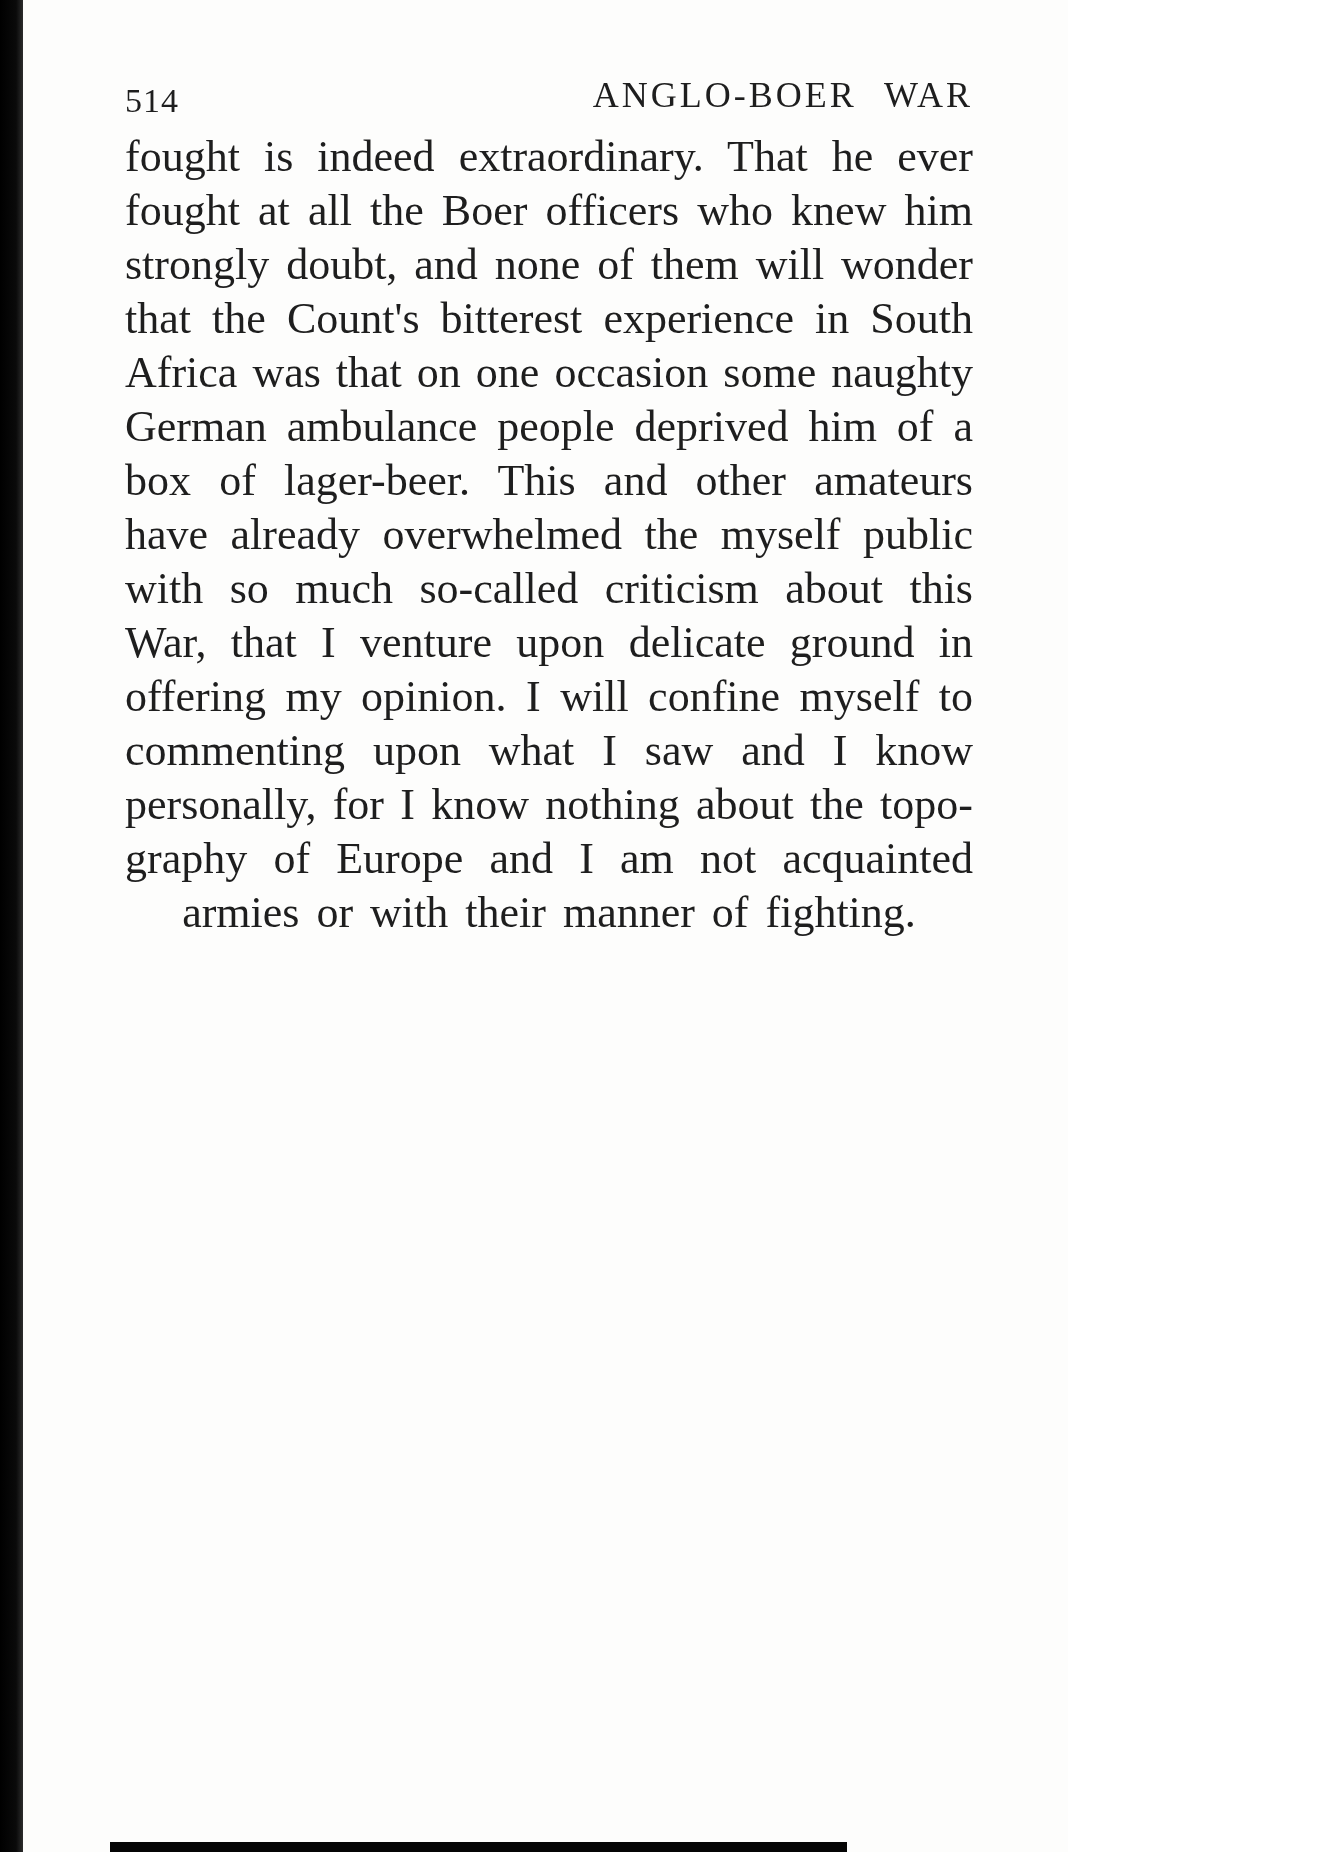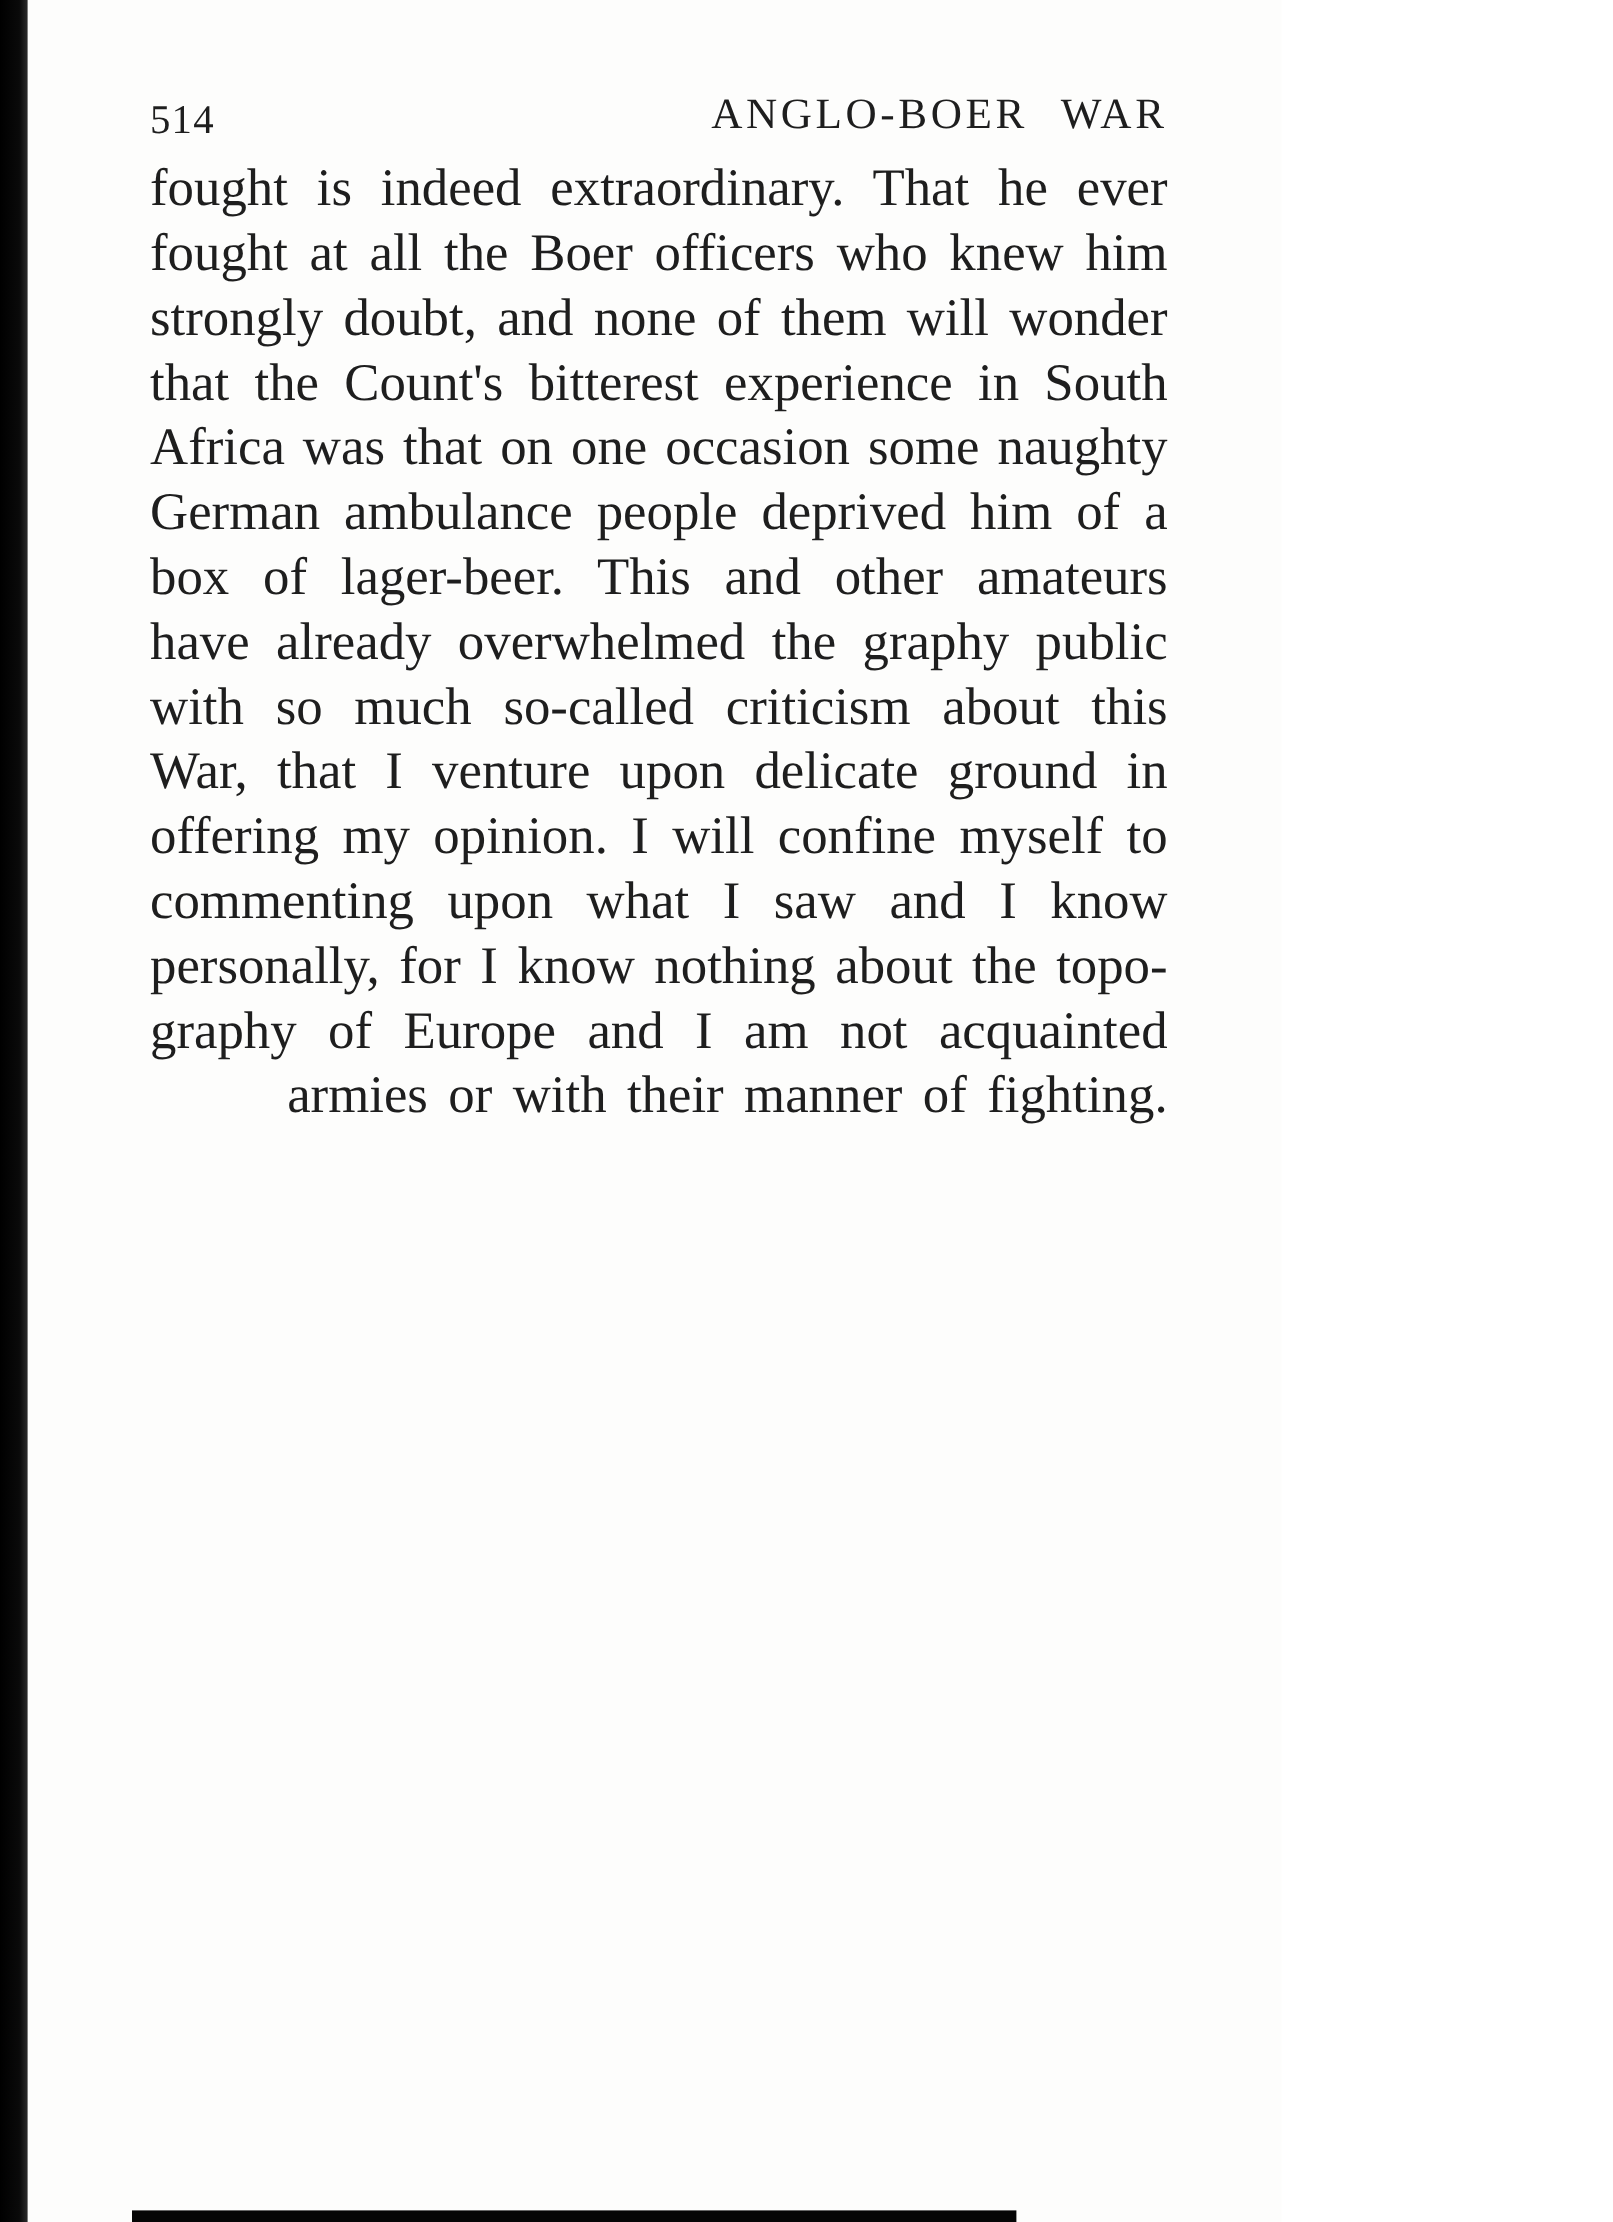--- a/index.html
+++ b/index.html
@@ -72,21 +72,21 @@
     text-align: justify;
     overflow: hidden;
   }
   
   .line::after {
     content: "";
     display: inline-block;
     width: 100%;
   }
   .line.last {
-    text-align: right;
+    text-align: center;
     word-spacing: 6px;
   }
   .line.last::after { content: none; }
 </style>
 </head>
 <body>
 
 <div class="page">
 
   <div class="left-bar"></div>
@@ -113,21 +113,21 @@
   </div>
 
   <div class="body-text">
       <div class="line">fought is indeed extraordinary.  That he ever</div>
       <div class="line">fought at all the Boer officers who knew him</div>
       <div class="line">strongly doubt, and none of them will wonder</div>
       <div class="line">that the Count's bitterest experience in South</div>
       <div class="line">Africa was that on one occasion some naughty</div>
       <div class="line">German ambulance people deprived him of a</div>
       <div class="line">box of lager-beer.  This and other amateurs</div>
-      <div class="line">have already overwhelmed the graphy public</div>
+      <div class="line">have already overwhelmed the myself public</div>
       <div class="line">with so much so-called criticism about this</div>
       <div class="line">War, that I venture upon delicate ground in</div>
       <div class="line">offering my opinion.  I will confine myself to</div>
       <div class="line">commenting upon what I saw and I know</div>
       <div class="line">personally, for I know nothing about the topo-</div>
       <div class="line">graphy of Europe and I am not acquainted</div>
       <div class="line last">armies or with their manner of fighting.</div>
     </div>
 
 </div>

